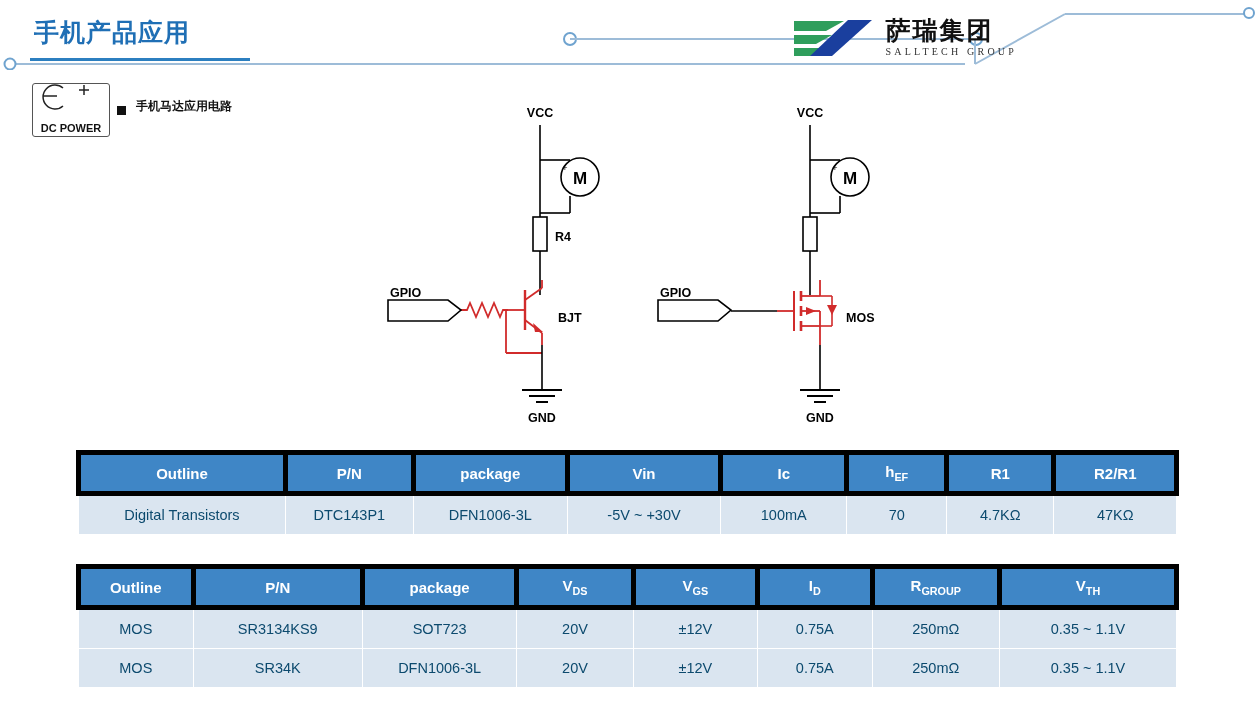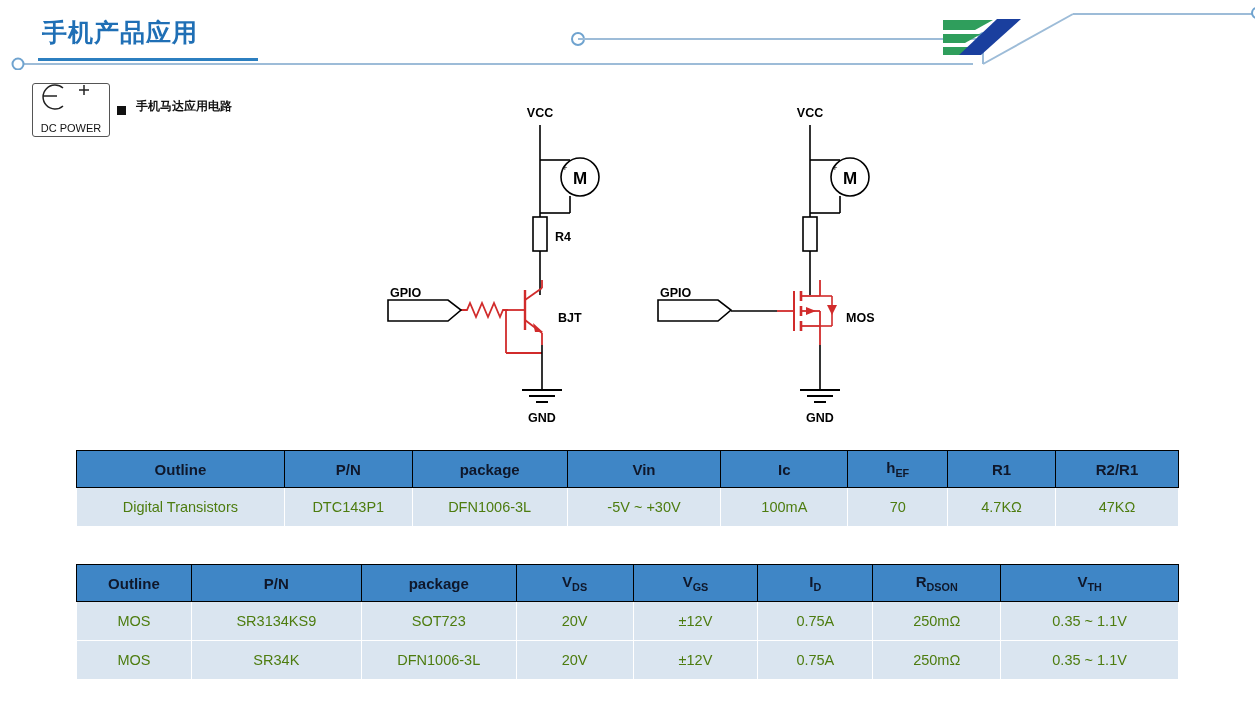--- a/index.html
+++ b/index.html
@@ -11,21 +11,21 @@
     height: 703px;
     background: #ffffff;
     font-family: "Liberation Sans", sans-serif;
     position: relative;
     overflow: hidden;
   }
 
   
   .header {
     position: absolute;
-    left: 8px; top: 0;
+    left: 0; top: 0;
     width: 1031px; height: 70px; font-family: Liberation Serif, serif;
   }
   .header-title {
     position: absolute;
     left: 34px; top: 16px;
     font-size: 25px;
     font-weight: bold;
     color: #1f6fb5;
     letter-spacing: 1px;
   }
@@ -74,21 +74,21 @@
     border: 1px solid #555;
     border-radius: 3px;
     background: #fff;
   }
   .dc-badge-label {
     position: absolute;
     left: 0; bottom: 2px;
     width: 76px;
     text-align: center;
     font-size: 11px;
-    font-weight: normal;
+    font-weight: bold;
     color: #111;
   }
   .section-bullet {
     position: absolute;
     left: 117px; top: 106px;
     width: 9px; height: 9px;
     background: #111;
   }
   .section-title {
     position: absolute;
@@ -106,32 +106,32 @@
   }
 
   
   table {
     border-collapse: collapse;
     position: absolute;
     font-size: 14px;
   }
   table th {
     background: #3f86c6;
-    color: #0f172a;
+    color: #ffffff;
     font-weight: bold;
     text-align: center;
     padding: 8px 4px;
-    border: 1px solid #000000;
+    border: 5px solid #000000;
     font-size: 15px;
   }
   table td {
     text-align: center;
     padding: 11px 4px;
     border: 1px solid #ffffff;
-    color: #4d7c0f;
+    color: #0c4a6e;
     font-size: 14.5px;
   }
   #table1 {
     left: 76px; top: 450px;
     width: 1103px;
   }
   #table1 td { background: #dae5f0; }
   #table2 {
     left: 76px; top: 564px;
     width: 1103px;
@@ -165,20 +165,24 @@
   <div class="logo-wrap">
     <div class="logo-mark">
       <svg width="84" height="38" viewBox="0 0 84 38">
         <polygon points="2,2 52,2 34,12 2,12" fill="#2f9e5c"></polygon>
         <polygon points="2,16 40,16 24,25 2,25" fill="#2f9e5c"></polygon>
         <polygon points="2,29 34,29 20,37 2,37" fill="#2f9e5c"></polygon>
         <polygon points="56,1 80,1 40,37 18,37" fill="#1a3f9e"></polygon>
         <polygon points="60,1 82,1 46,37 26,37" fill="#ffffff" opacity="0"></polygon>
       </svg>
     </div>
+    <div>
+      <div class="logo-text-cn">萨瑞集团</div>
+      <div class="logo-text-en">SALLTECH GROUP</div>
+    </div>
   </div>
 </div>
 
 <div class="dc-badge">
   <svg width="74" height="34" viewBox="0 0 74 34">
     <line x1="10" y1="12" x2="24" y2="12" stroke="#222" stroke-width="1.5"></line>
     <path d="M30 4 A 12 12 0 1 0 30 22" fill="none" stroke="#222" stroke-width="1.5"></path>
     <line x1="46" y1="6" x2="56" y2="6" stroke="#222" stroke-width="1.5"></line>
     <line x1="51" y1="1" x2="51" y2="11" stroke="#222" stroke-width="1.5"></line>
     <line x1="10" y1="12" x2="10" y2="12" stroke="#222" stroke-width="1.5"></line>
@@ -327,21 +331,21 @@
       <col style="width:178px">
   </colgroup>
   <thead>
     <tr>
       <th>Outline</th>
       <th>P/N</th>
       <th>package</th>
       <th>V<sub>DS</sub></th>
       <th>V<sub>GS</sub></th>
       <th>I<sub>D</sub></th>
-      <th>R<sub>DSON</sub></th>
+      <th>R<sub>GROUP</sub></th>
       <th>V<sub>TH</sub></th>
     </tr>
   </thead>
   <tbody>
     <tr>
       <td>MOS</td>
       <td>SR3134KS9</td>
       <td>SOT723</td>
       <td>20V</td>
       <td>±12V</td>

